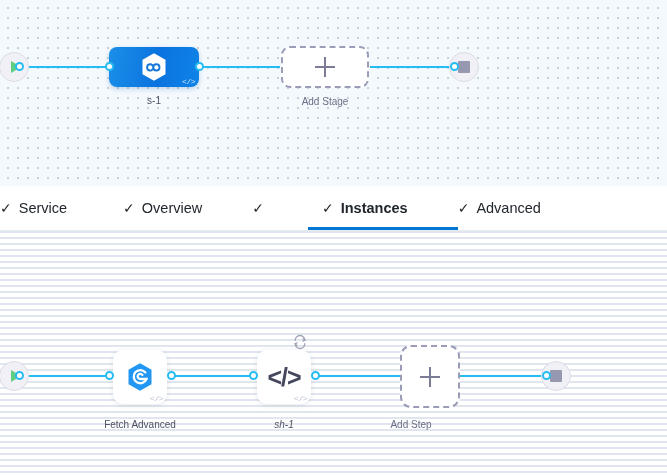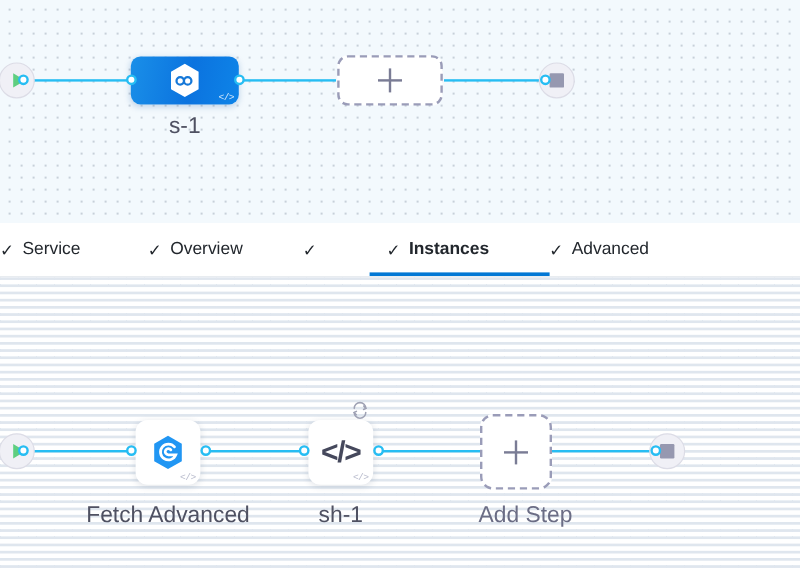--- a/index.html
+++ b/index.html
@@ -140,21 +140,21 @@
     height: 9px;
     border-radius: 50%;
     background: #ffffff;
     border: 2px solid #27bdf3;
     box-sizing: border-box;
   }
 
   .node-label {
     position: absolute;
     text-align: center;
-    font-size: 19px;
+    font-size: 10px;
     color: #4f5162;
     white-space: nowrap;
   }
   .add-label { color: #6b6d85; }
 
   .dashed-box {
     position: absolute;
     border: 2px dashed #9a9cb8;
     background: #ffffff;
     box-sizing: border-box;
@@ -255,20 +255,21 @@
       </svg>
       <span class="code-badge on-blue">&lt;/&gt;</span>
     </div>
     <div class="port" style="left:105px; top:62px;"></div>
     <div class="port" style="left:195px; top:62px;"></div>
     <div class="node-label" style="left:109px; top:95px; width:90px;">s-1</div>
 
     <div class="dashed-box" style="left:281px; top:46px; width:88px; height:42px; border-radius:9px;">
       <div class="plus"></div>
     </div>
+    <div class="node-label add-label" style="left:279px; top:96px; width:92px;">Add Stage</div>
 
     <div class="terminal" style="left:449px; top:52px;">
       <div class="stop-sq"></div>
     </div>
     <div class="port" style="left:450px; top:62px;"></div>
   </div>
 
   <div class="tabbar">
     <div class="tabs">
       <div class="tab" style="padding-left:0px; padding-right:56px;">
@@ -324,26 +325,26 @@
         <g fill="none" stroke="#9fa2b4" stroke-width="1.3" stroke-linecap="round">
           <path d="M3.2 6.3 a4.8 4.8 0 0 1 9.6 0"></path>
           <path d="M12.8 9.7 a4.8 4.8 0 0 1 -9.6 0"></path>
           <path d="M11.1 4.4 L12.9 6.3 L11 7.2"></path>
           <path d="M4.9 11.6 L3.1 9.7 L5 8.8"></path>
         </g>
       </svg>
     </div>
     <div class="port" style="left:249px; top:140px;"></div>
     <div class="port" style="left:311px; top:140px;"></div>
-    <div class="node-label" style="left:244px; top:188px; width:80px;">sh-1</div>
+    <div class="node-label" style="left:244px; top:188px; width:80px;font-style:italic;">sh-1</div>
 
     <div class="dashed-box" style="left:400px; top:114px; width:60px; height:63px; border-radius:11px;">
       <div class="plus"></div>
     </div>
-    <div class="node-label add-label" style="left:387px; top:188px; width:90px;text-align:right;">Add Step</div>
+    <div class="node-label add-label" style="left:366px; top:188px; width:90px;">Add Step</div>
 
     <div class="terminal" style="left:541px; top:130px;">
       <div class="stop-sq"></div>
     </div>
     <div class="port" style="left:542px; top:140px;"></div>
   </div>
 
 </div>
 
 </body></html>

